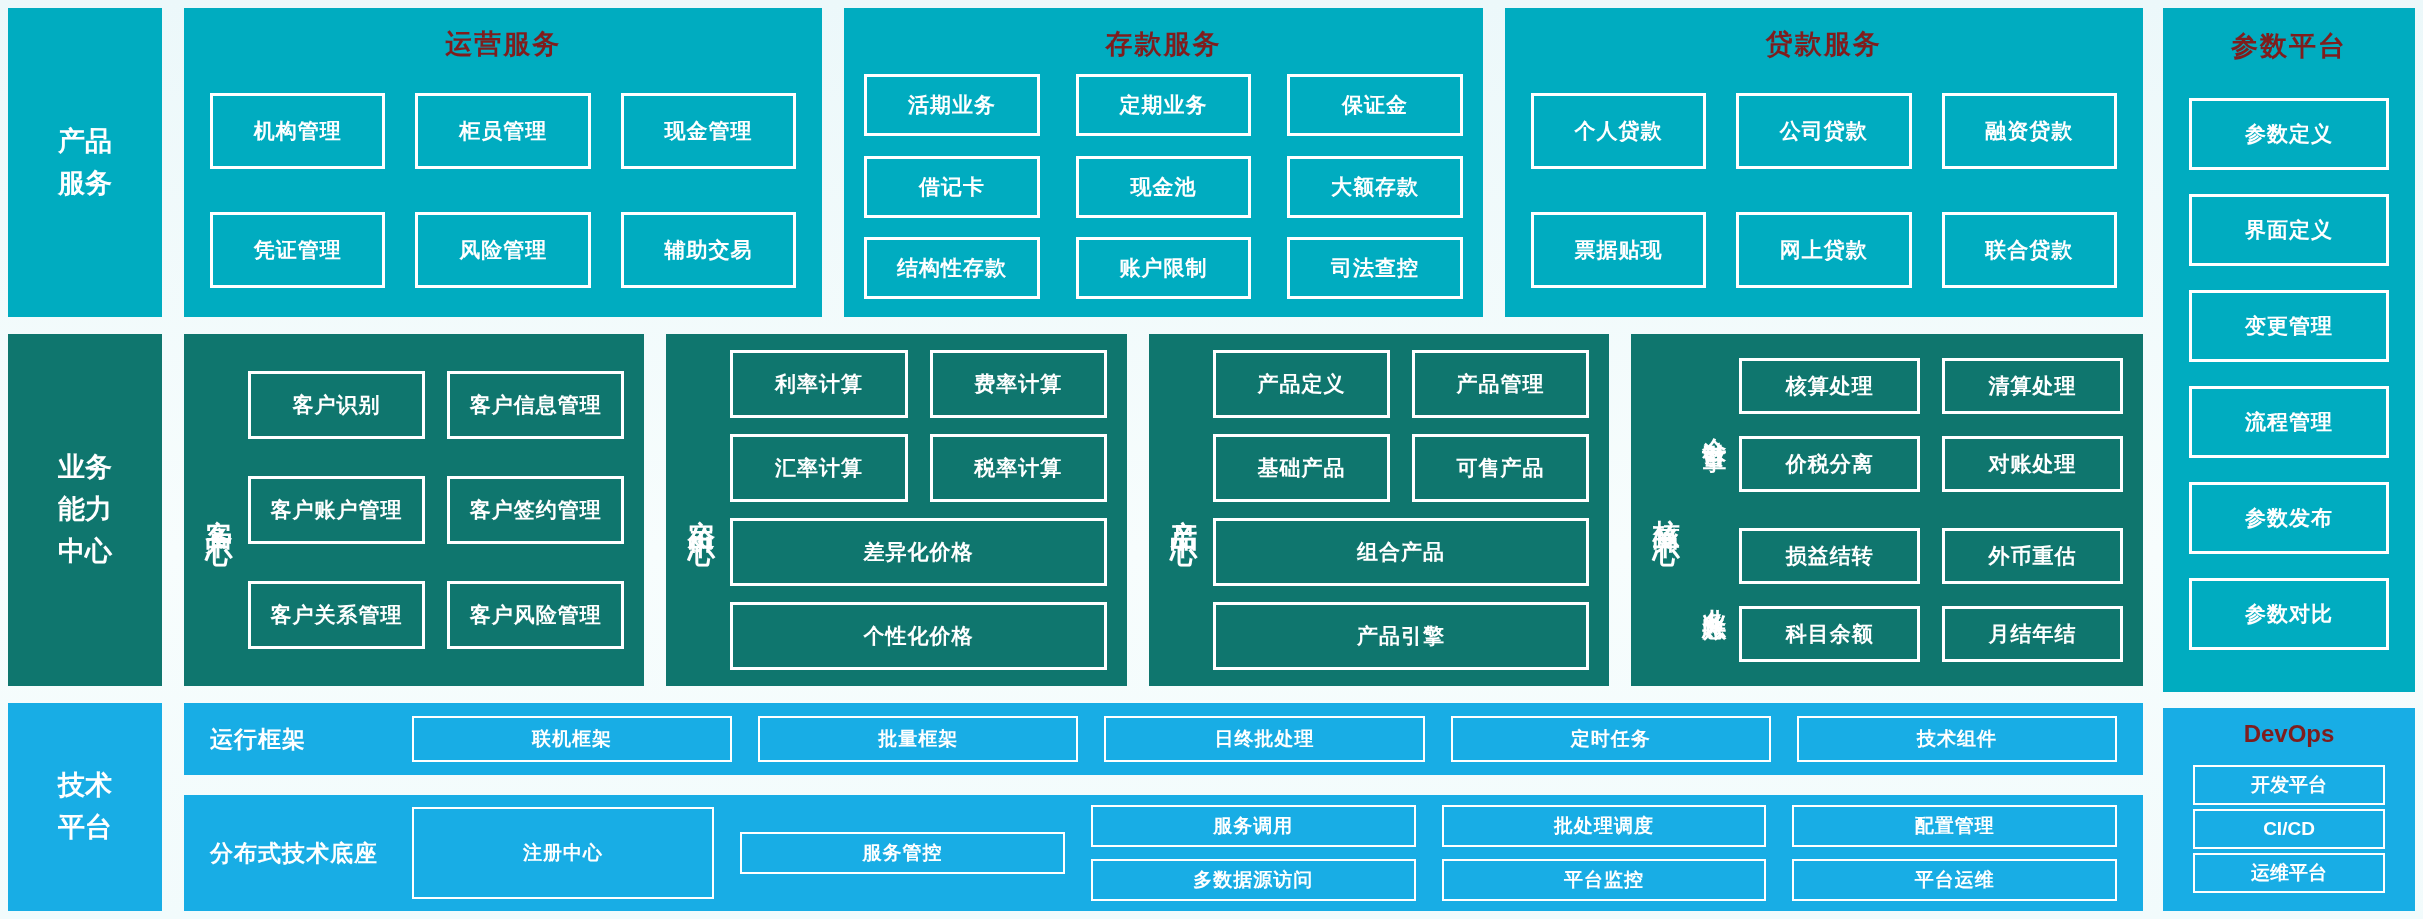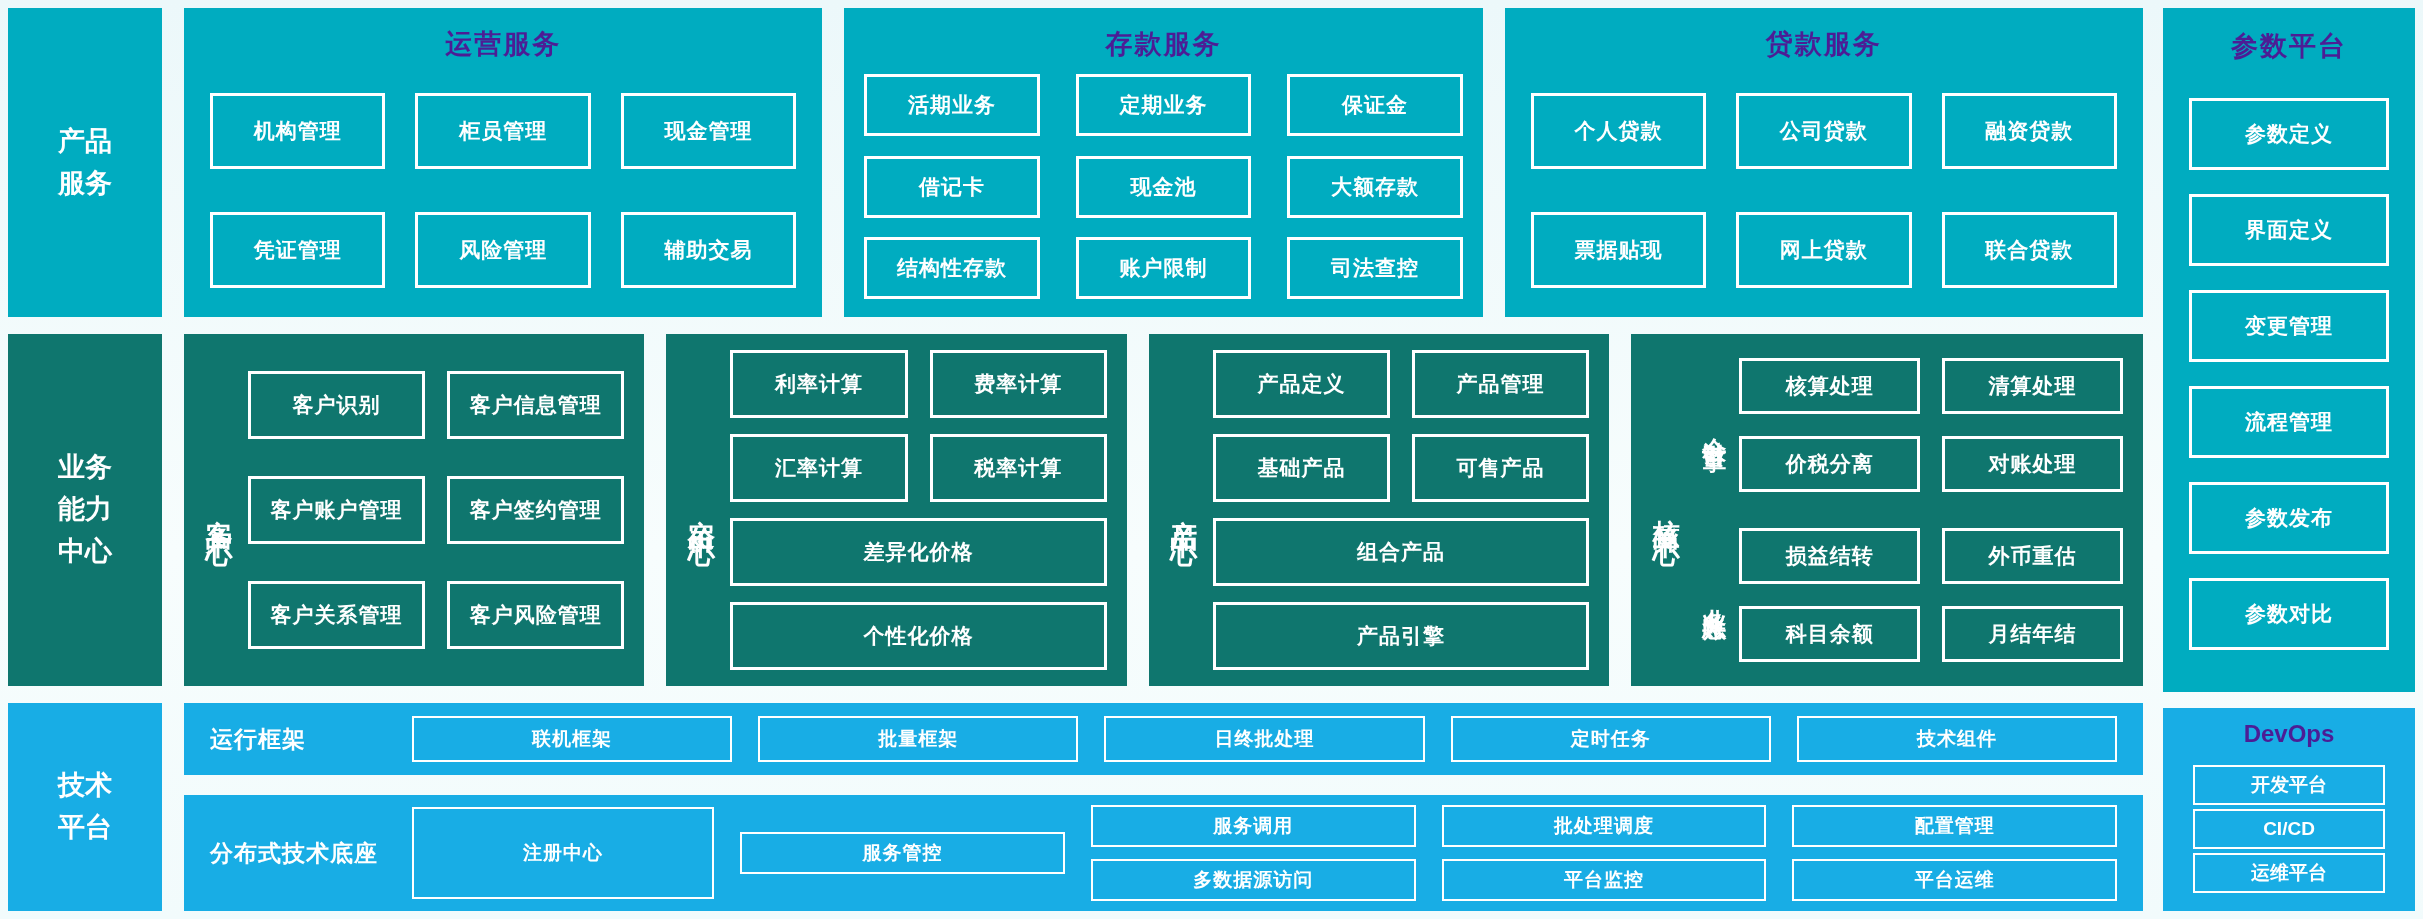--- a/index.html
+++ b/index.html
@@ -18,21 +18,21 @@
   .teal{background:#00ACC0;}
   .gray{background:#0f766e;}
   .blue{background:#18ADE5;}
   .sidebar{
     width:154px;flex:0 0 154px;display:flex;align-items:center;justify-content:center;
     color:#fff;font-weight:bold;font-size:27px;line-height:1.55;text-align:center;
   }
   .sidebar span{display:block;}
   .panel{flex:1;display:flex;flex-direction:column;box-sizing:border-box;min-width:0;}
   .panel h2{
-    margin:18px 0 6px;text-align:center;color:#4c1d95;font-size:27px;font-weight:bold;letter-spacing:2px;
+    margin:18px 0 6px;text-align:center;color:#7f1d1d;font-size:27px;font-weight:bold;letter-spacing:2px;
   }
   .grid{flex:1;display:grid;align-content:space-evenly;justify-content:stretch;}
   .g3{grid-template-columns:repeat(3,1fr);}
   .g2{grid-template-columns:repeat(2,1fr);}
   .sec-top .grid{padding:0 26px 4px;gap:18px 30px;}
   .sec-top.rows3 .grid{padding:0 20px 12px;gap:14px 36px;}
   .cell{
     border:3px solid #fff;color:#fff;font-weight:bold;font-size:21px;letter-spacing:1px;
     display:flex;align-items:center;justify-content:center;min-height:56px;text-align:right;
   }

